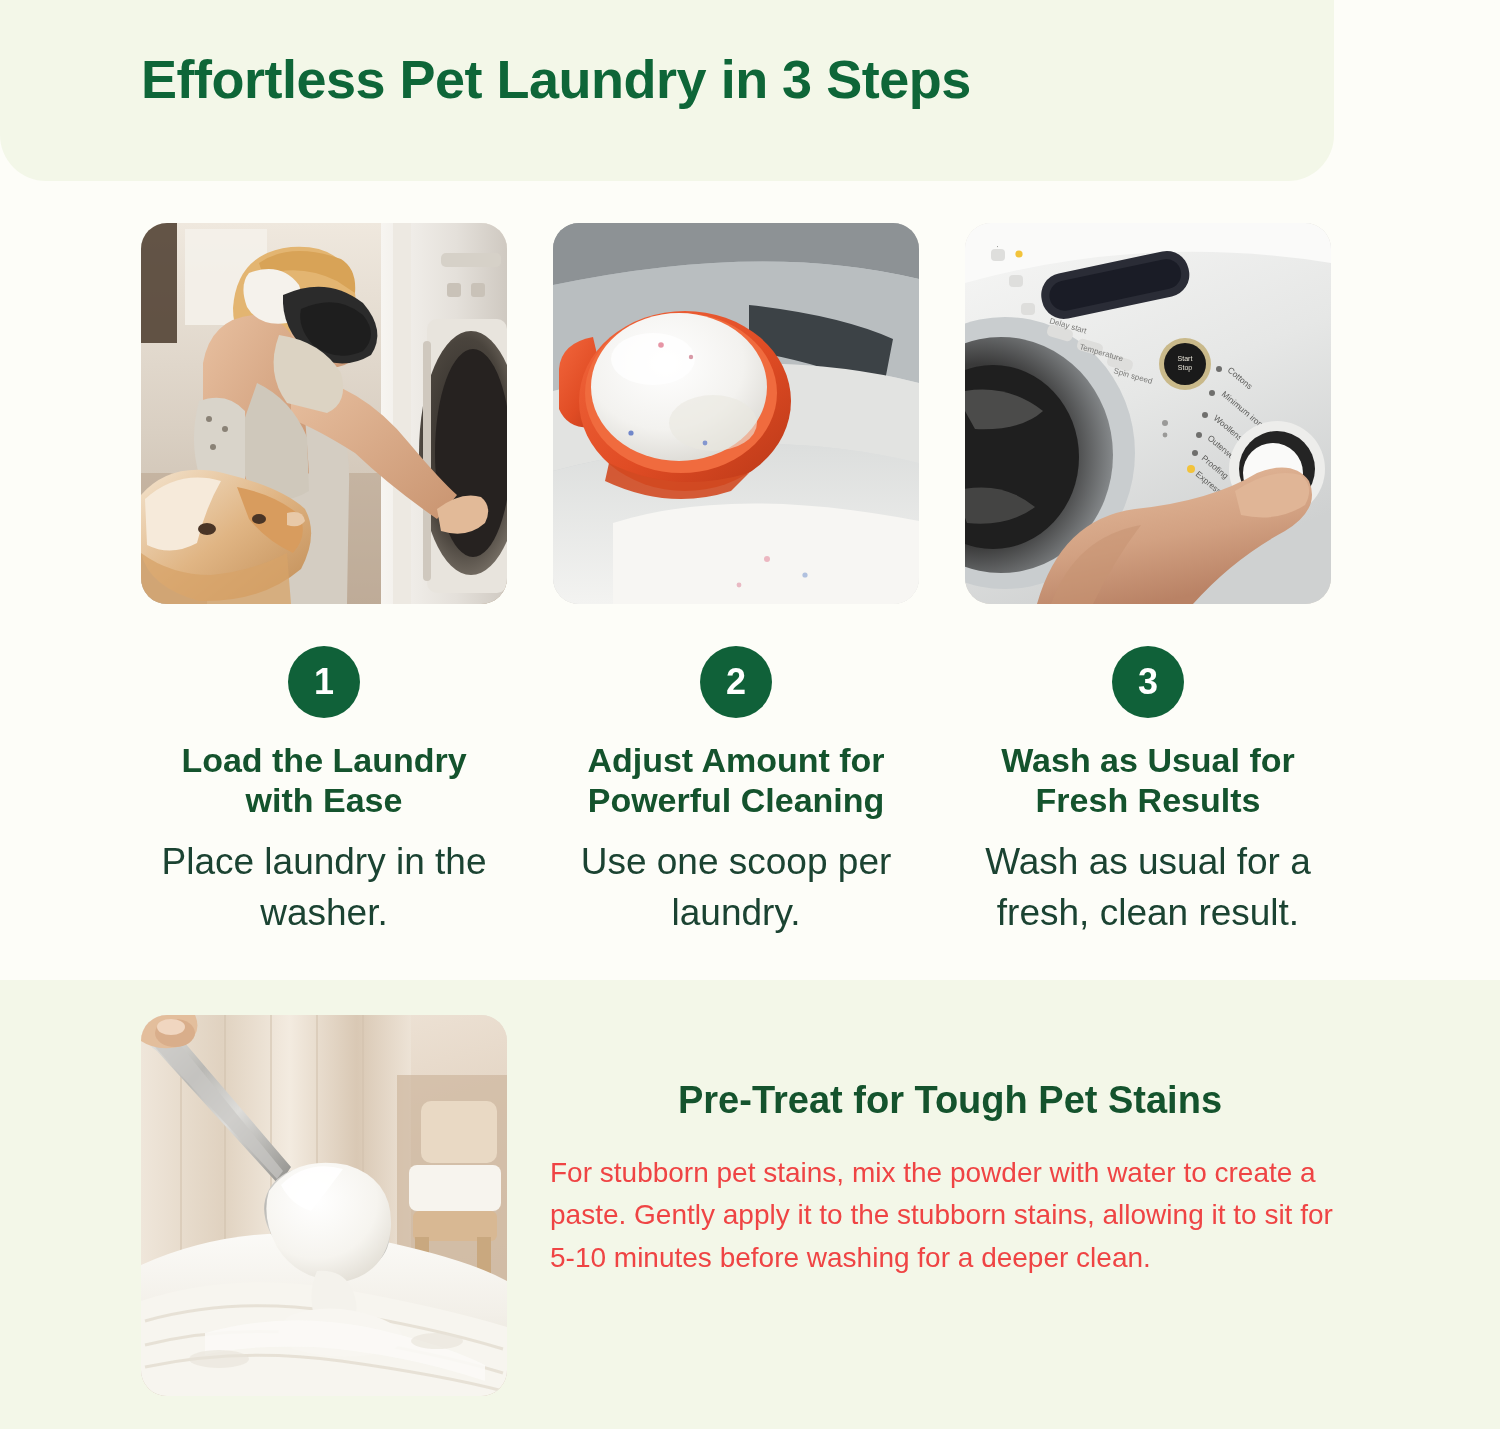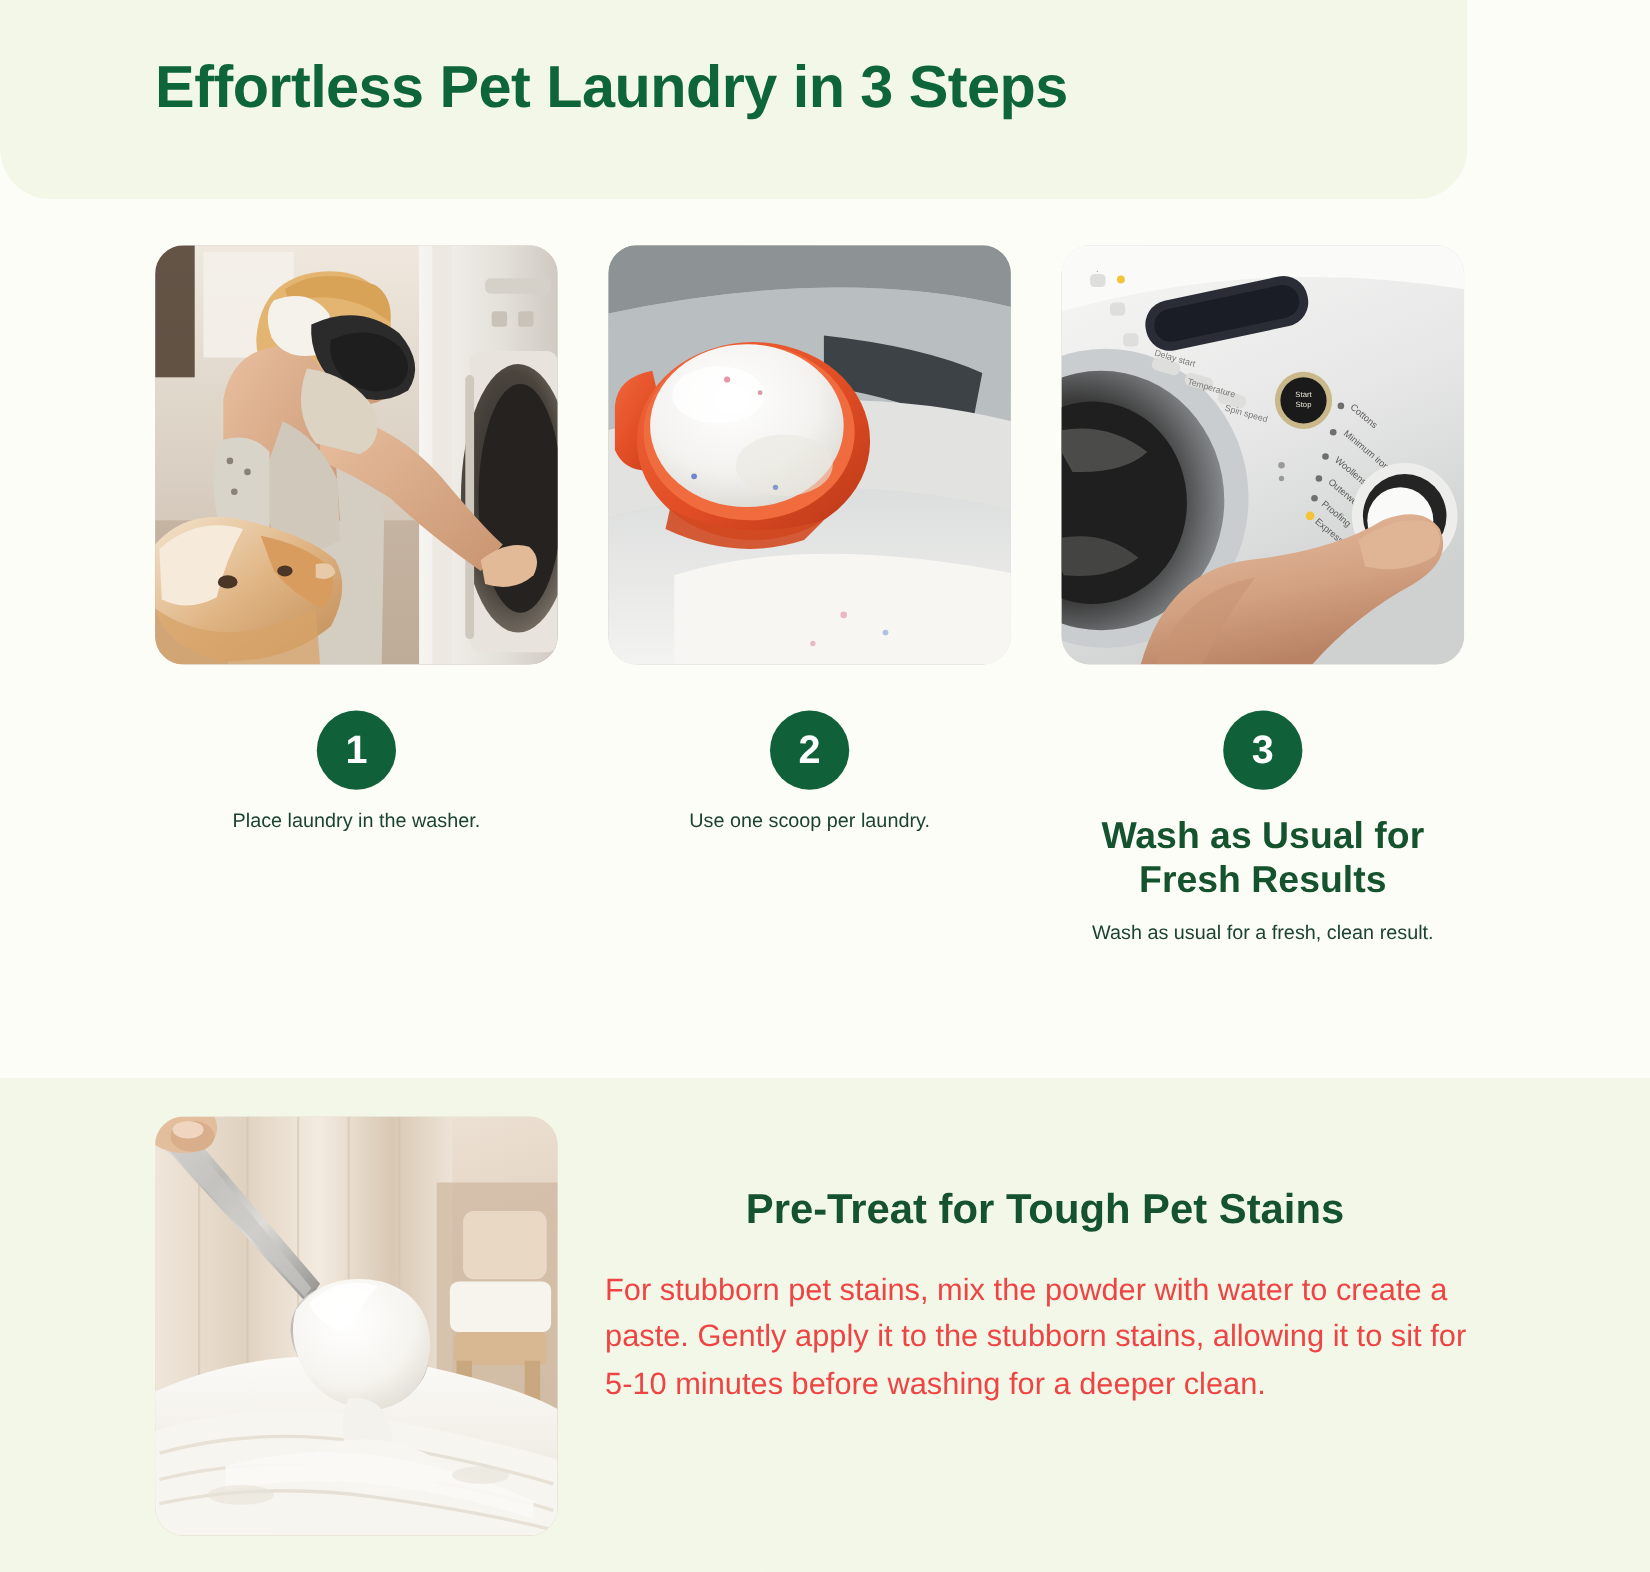--- a/index.html
+++ b/index.html
@@ -91,21 +91,21 @@
     font-size: 34px;
     font-weight: 700;
     line-height: 1.18;
     color: #14532D;
     text-align: center;
     max-width: 350px;
   }
 
   .step-desc {
     margin-top: 16px;
-    font-size: 18px;
+    font-size: 37px;
     line-height: 1.38;
     color: #1B4332;
     text-align: center;
     max-width: 340px;
   }
 
   
   .bottom-panel {
     position: absolute;
     left: 0;
@@ -221,20 +221,21 @@
           <path d="M0 272 Q30 238 82 250 Q140 264 164 286 Q178 312 160 346 Q120 380 58 378 Q8 364 0 330 Z" fill="url(#s1dog)"></path>
           <path d="M4 276 Q38 246 80 258 Q64 286 56 320 Q30 334 6 322 Z" fill="#F6EADA"></path>
           <path d="M96 264 Q136 272 158 292 Q168 312 152 330 Q126 318 108 296 Z" fill="#D89C5E"></path>
           <ellipse cx="66" cy="306" rx="9" ry="6" fill="#4A3526"></ellipse>
           <ellipse cx="118" cy="296" rx="7" ry="5" fill="#4A3526"></ellipse>
           <path d="M146 290 Q162 286 164 298 Q158 306 146 302 Z" fill="#E8C9A8"></path>
           <path d="M0 330 Q30 352 70 352 Q112 348 146 330 L150 381 L0 381 Z" fill="#D7A368" opacity="0.75"></path>
         </svg>
       </div>
       <div class="step-badge">1</div>
+      <div class="step-title">Load the Laundry with Ease</div>
       <div class="step-desc">Place laundry in the washer.</div>
     </div>
 
     <div class="step-col">
       <div class="step-photo">
         <svg viewBox="0 0 366 381" preserveAspectRatio="xMidYMid slice" aria-hidden="true">
           <defs>
             <linearGradient id="s2bg" x1="0" y1="0" x2="0.3" y2="1">
               <stop offset="0" stop-color="#9FA5A8"></stop>
               <stop offset="0.35" stop-color="#C2C7C9"></stop>
@@ -272,20 +273,21 @@
           <ellipse cx="100" cy="136" rx="42" ry="26" fill="#FFFFFF" opacity="0.75"></ellipse>
           <ellipse cx="160" cy="200" rx="44" ry="28" fill="#EAE7E0" opacity="0.6"></ellipse>
           <circle cx="78" cy="210" r="2.6" fill="#5B76C4" opacity="0.85"></circle>
           <circle cx="152" cy="220" r="2.4" fill="#6A83CA" opacity="0.8"></circle>
           <circle cx="108" cy="122" r="2.8" fill="#E07A8E" opacity="0.8"></circle>
           <circle cx="138" cy="134" r="2.2" fill="#C86F82" opacity="0.7"></circle>
           <path d="M56 240 Q120 272 196 250 L178 268 Q116 288 52 258 Z" fill="#D24A22" opacity="0.9"></path>
         </svg>
       </div>
       <div class="step-badge">2</div>
+      <div class="step-title">Adjust Amount for Powerful Cleaning</div>
       <div class="step-desc">Use one scoop per laundry.</div>
     </div>
 
     <div class="step-col">
       <div class="step-photo">
         <svg viewBox="0 0 366 381" preserveAspectRatio="xMidYMid slice" aria-hidden="true">
           <defs>
             <linearGradient id="s3panel" x1="0" y1="0" x2="0.4" y2="1">
               <stop offset="0" stop-color="#F7F7F6"></stop>
               <stop offset="0.55" stop-color="#E6E7E6"></stop>

